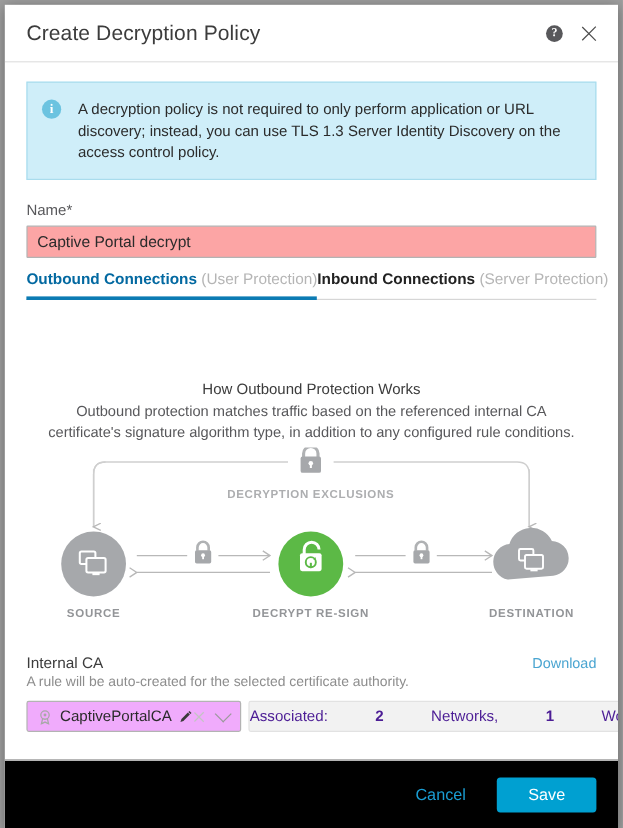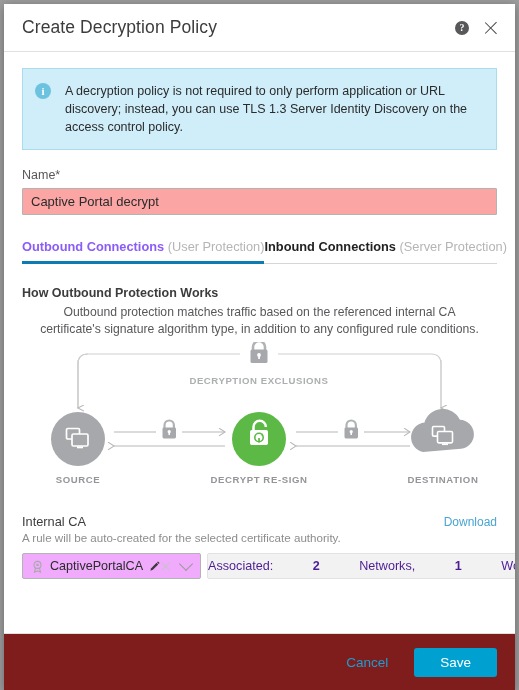--- a/index.html
+++ b/index.html
@@ -103,49 +103,51 @@
     box-sizing: border-box;
     border: 1px solid #b3b3b3;
     border-radius: 1px;
     padding: 0 8px;
     font-size: 13px;
     color: #2b2b2b;
     font-family: "Liberation Sans", sans-serif;
     background: #fca5a5;
     outline: none;
   }
-  .field-group { margin-bottom: 22px; }
+  .field-group { margin-bottom: 8px; }
 
   
   .tabs {
     display: flex;
     border-bottom: 1px solid #d6d6d6;
     margin-top: 4px;
     margin-bottom: 0;
   }
   .tab {
     padding: 2px 0 7px 0;
     font-size: 12.8px;
     cursor: pointer;
     white-space: nowrap;
   }
   .tab.active { border-bottom: 3px solid #0c7bb3; margin-bottom: -1px; }
   .tab-main { font-weight: bold; }
-  .tab.active .tab-main { color: #8b5cf6; }
+  .tab.active .tab-main { color: #0369a1; }
   .tab.inactive .tab-main { color: #222; }
   .tab-sub { color: #b5b5b5; font-weight: normal; }
   .tab-spacer { flex: 1; }
 
   
   .diagram-wrap { padding-top: 22px; }
   .diagram-title {
+    text-align: center;
     font-size: 12.5px;
-    font-weight: bold;
+    font-weight: normal;
     color: #3c3c3c;
     margin-bottom: 4px;
+    margin-top: 45px;
   }
   .diagram-desc {
     text-align: center;
     font-size: 12.2px;
     line-height: 17px;
     color: #58585b;
     padding: 0 10px;
   }
   .diagram-svg { display: block; margin: 4px auto 0 auto; }
 
@@ -206,21 +208,21 @@
     font-size: 12.6px;
     color: #4c1d95;
     gap: 18px;
   }
   .assoc-badge b { font-weight: bold; }
 
   
   .dlg-footer {
     height: 58px;
     min-height: 58px;
-    background: #7f1d1d;
+    background: #000000;
     border-top: 1px solid #e0e0e0;
     display: flex;
     align-items: center;
     justify-content: flex-end;
     padding-right: 18px;
     gap: 12px;
     box-sizing: border-box;
   }
   .btn-cancel {
     background: none; border: none;

